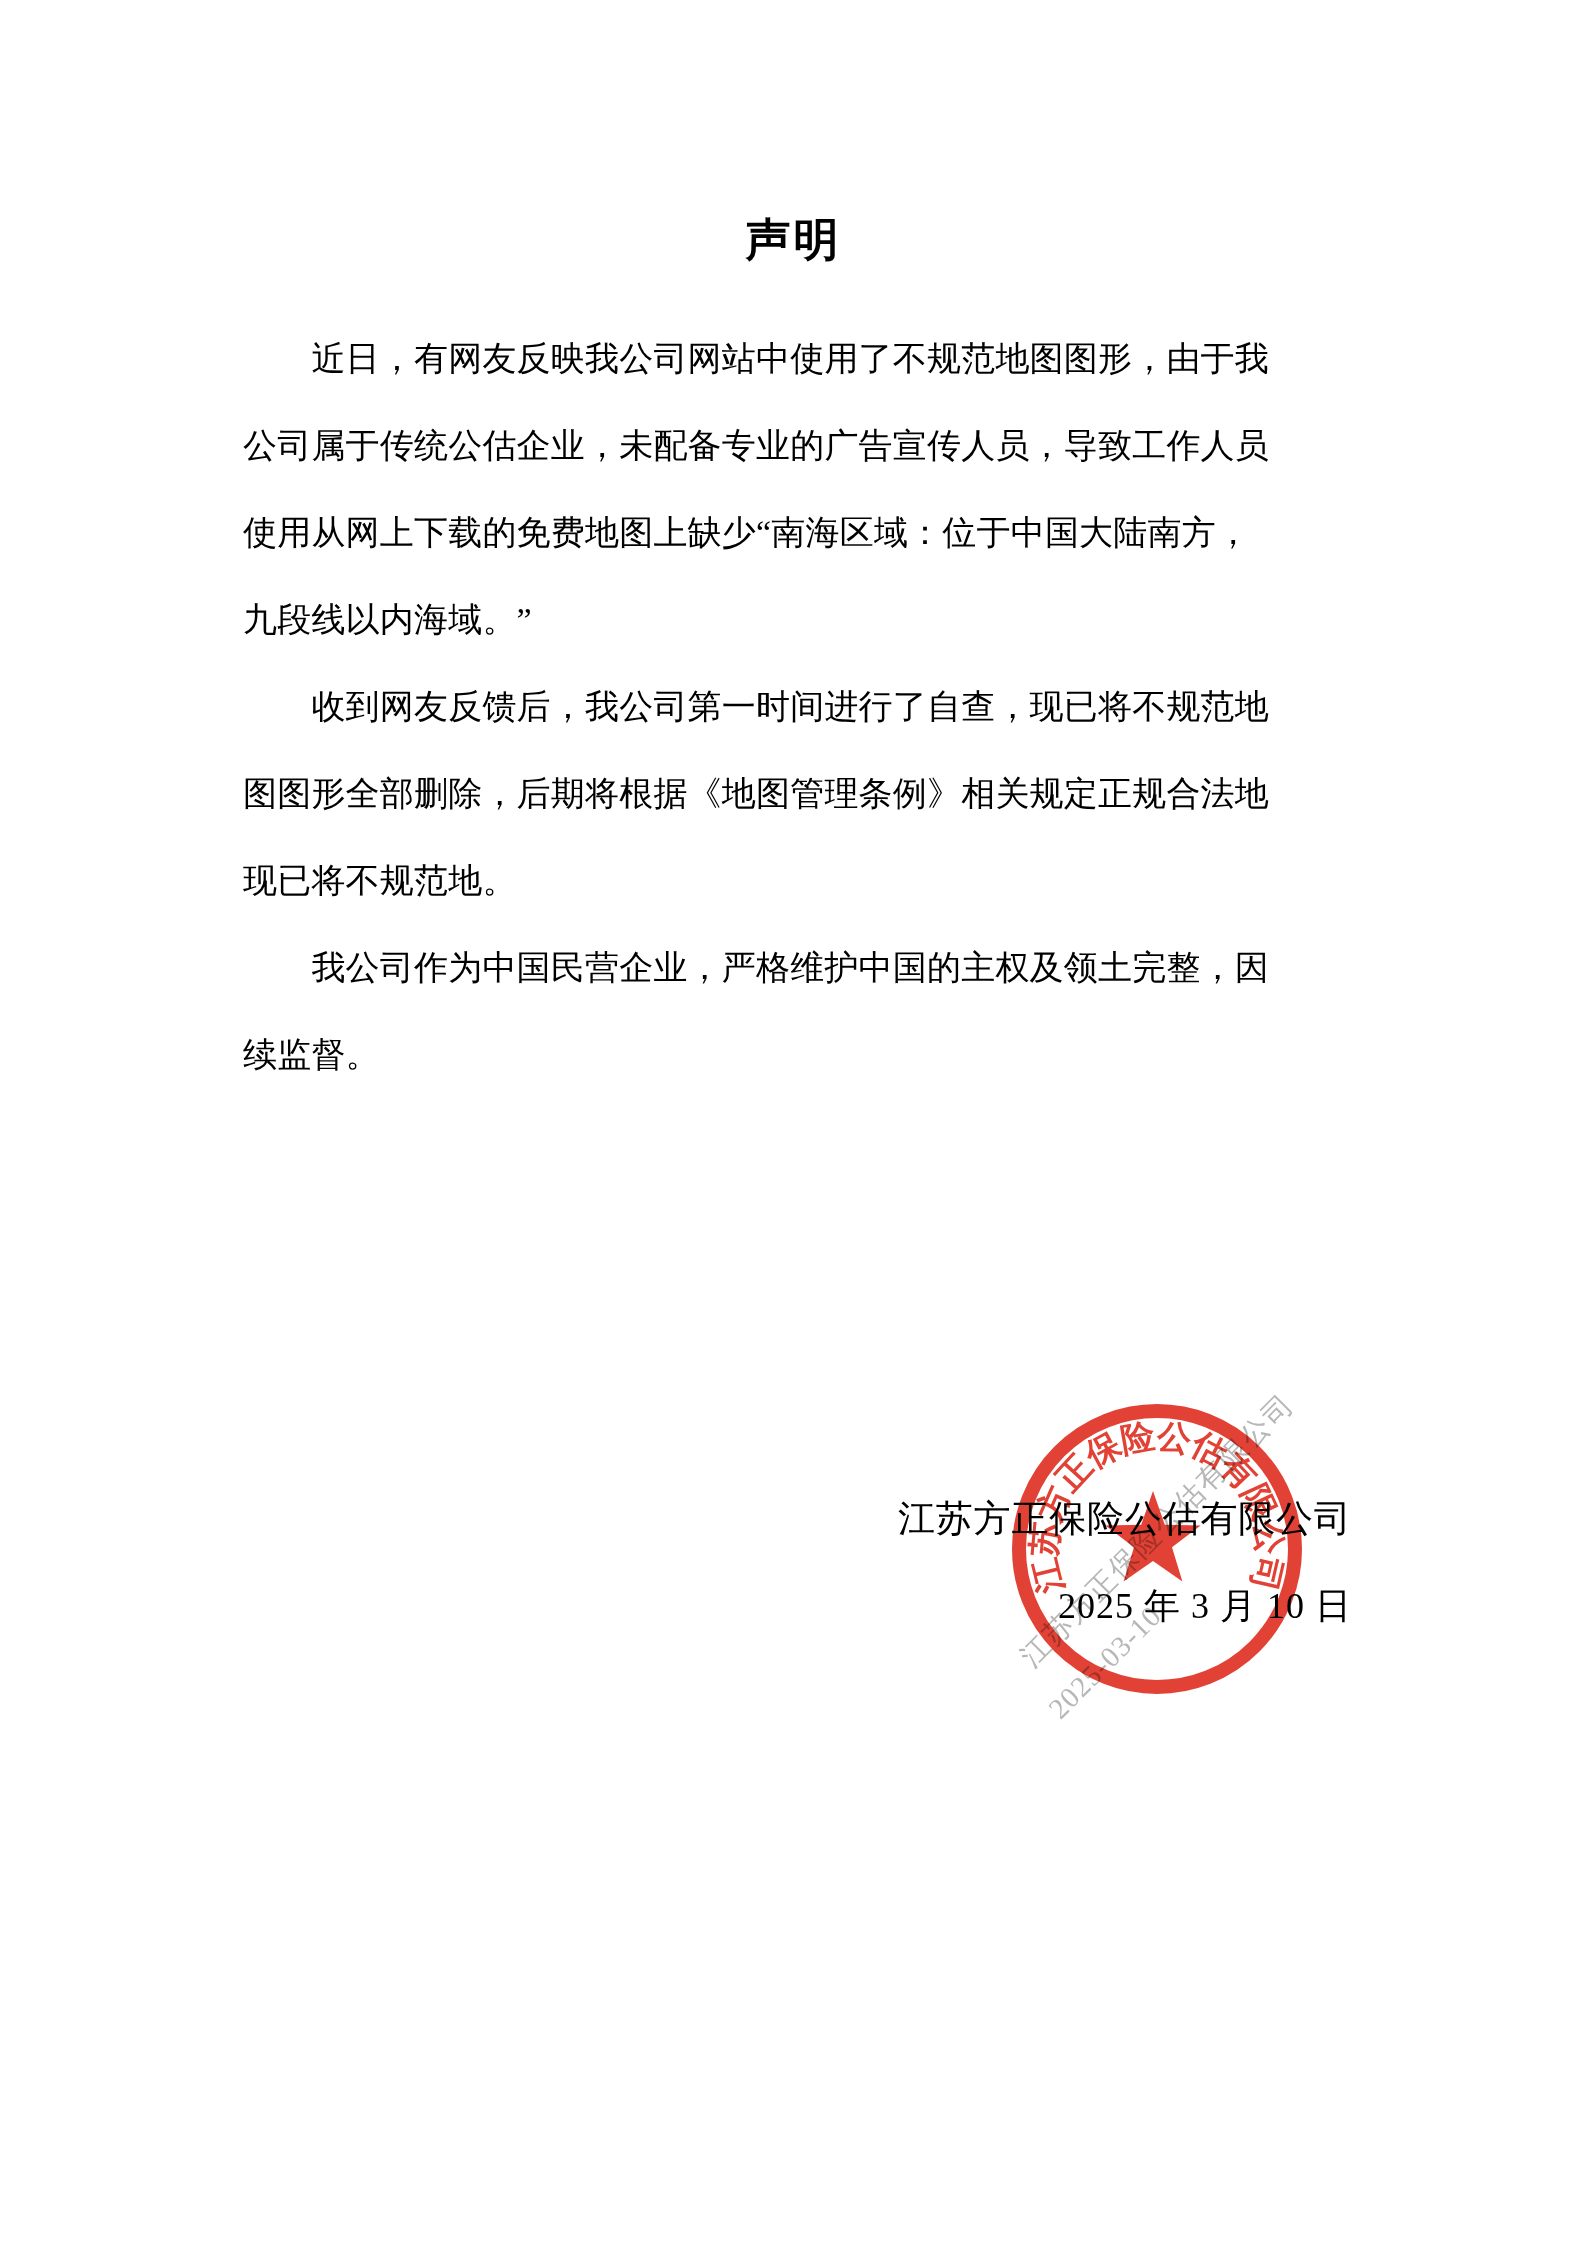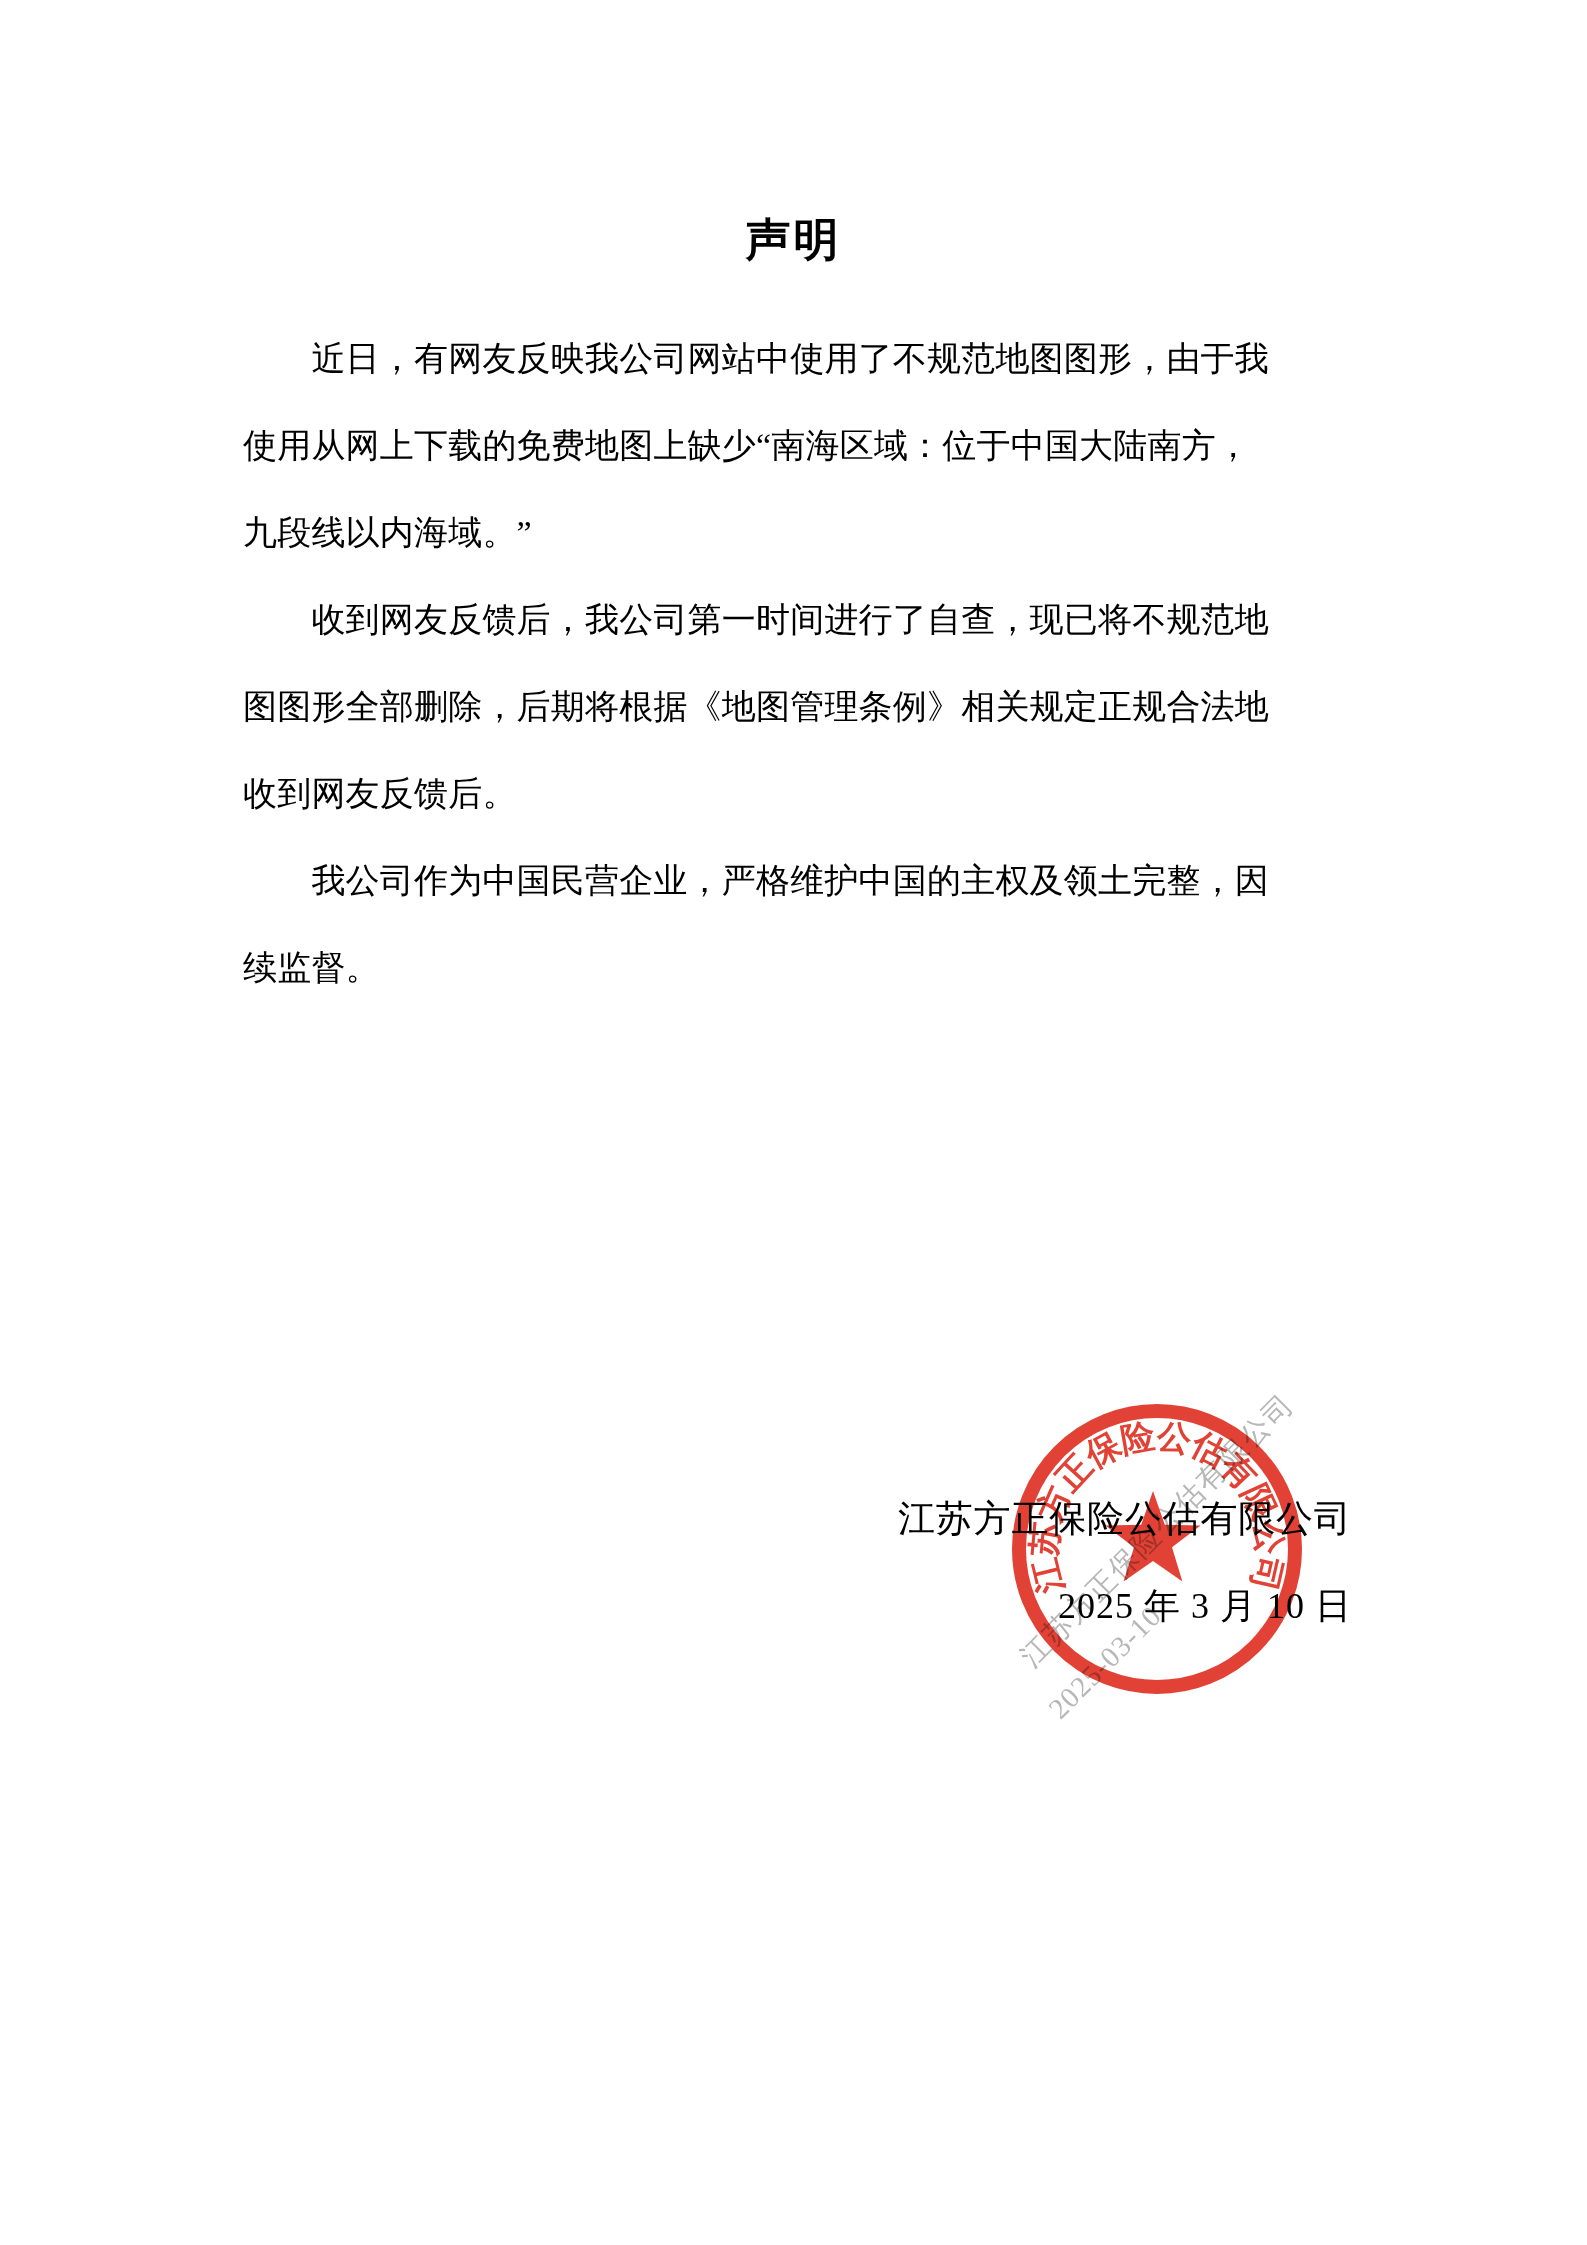--- a/index.html
+++ b/index.html
@@ -70,27 +70,28 @@
 </head>
 <body>
 
 <div class="page">
 
   <div class="doc-title">声明</div>
 
   <div class="body-text">
       <div class="para">
         <div class="line">　　近日，有网友反映我公司网站中使用了不规范地图图形，由于我</div>
+        <div class="line">公司属于传统公估企业，未配备专业的广告宣传人员，导致工作人员</div>
         <div class="line">使用从网上下载的免费地图上缺少“南海区域：位于中国大陆南方，</div>
         <div class="line">九段线以内海域。”</div>
       </div>
       <div class="para">
         <div class="line">　　收到网友反馈后，我公司第一时间进行了自查，现已将不规范地</div>
         <div class="line">图图形全部删除，后期将根据《地图管理条例》相关规定正规合法地</div>
-        <div class="line">收到网友反馈后。</div>
+        <div class="line">现已将不规范地。</div>
       </div>
       <div class="para">
         <div class="line">　　我公司作为中国民营企业，严格维护中国的主权及领土完整，因</div>
         <div class="line">续监督。</div>
       </div>
     </div>
 
   <div class="signature">江苏方正保险公估有限公司</div>
 
   <div class="doc-date">2025 年 3 月 10 日</div>

